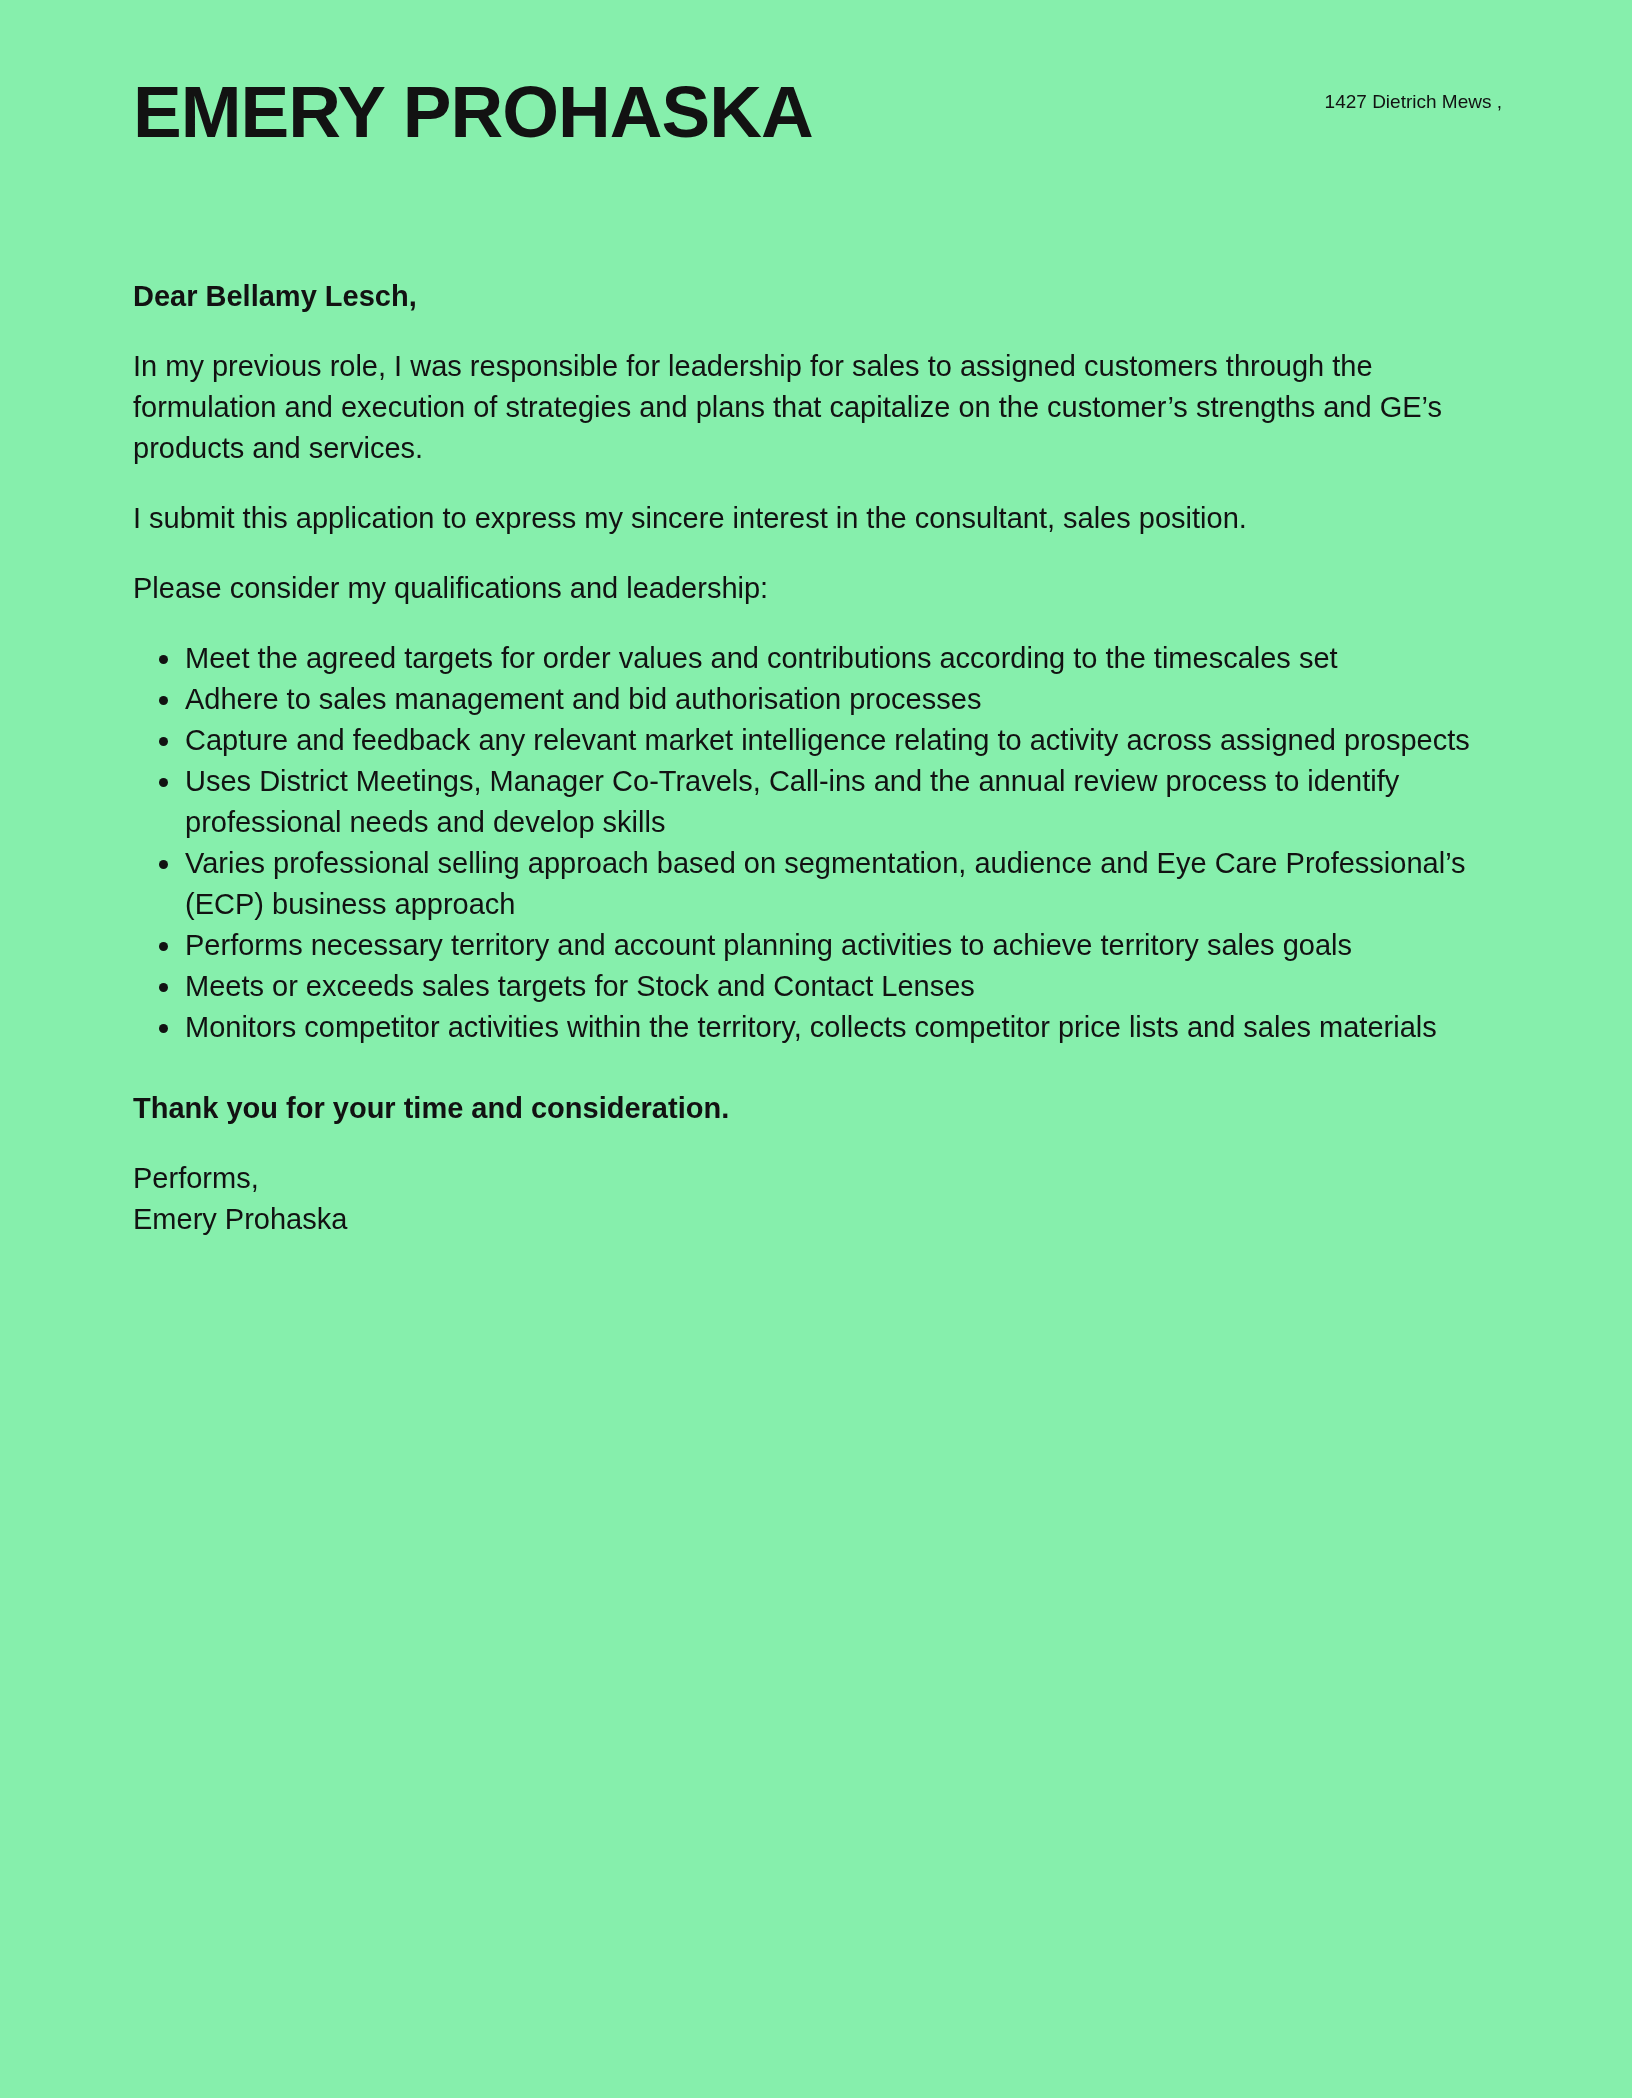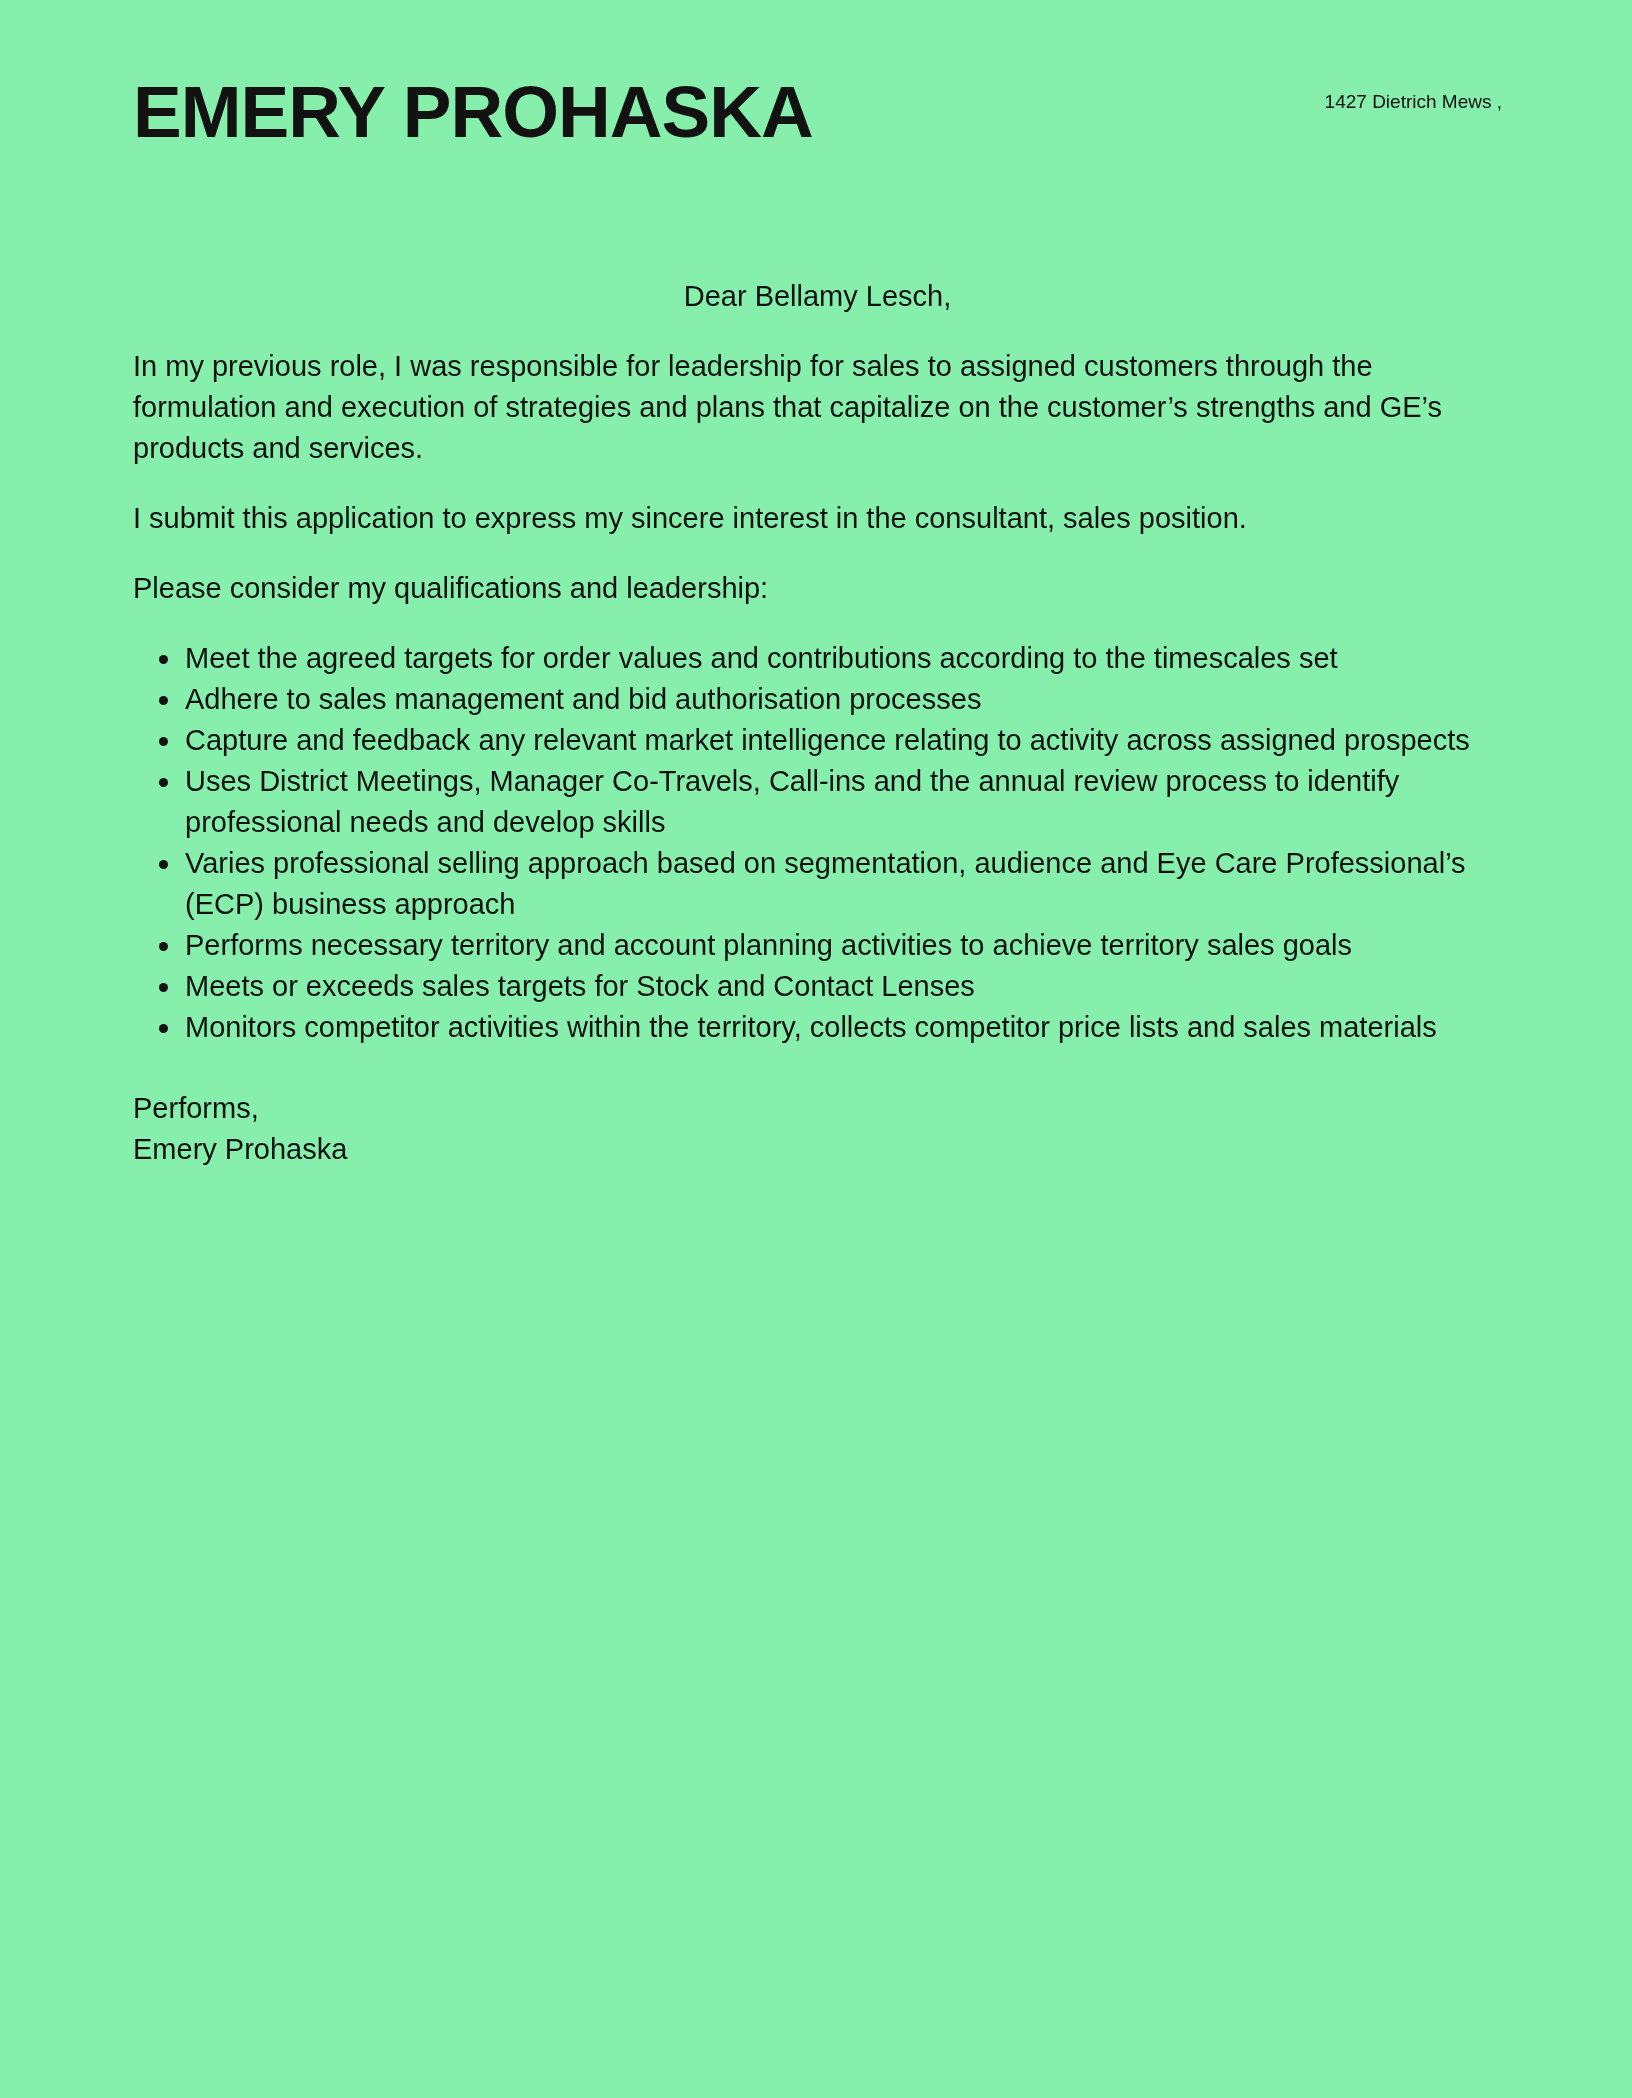--- a/index.html
+++ b/index.html
@@ -43,22 +43,21 @@
     margin-top: 128px;
     font-size: 29px;
     line-height: 41px;
     font-weight: 400;
     max-width: 1369px;
   }
   .letter-body p {
     margin: 0 0 29px 0;
   }
   .bold {
-    font-weight: 400;
-    text-align: center;
+    font-weight: 700;
   }
   ul.qual-list {
     margin: 29px 0 40px 0;
     padding: 0 0 0 50px;
     list-style: disc outside;
   }
   ul.qual-list li {
     margin: 0;
     padding-left: 2px;
   }
@@ -92,20 +91,21 @@
       <li>Meet the agreed targets for order values and contributions according to the timescales set</li>
       <li>Adhere to sales management and bid authorisation processes</li>
       <li>Capture and feedback any relevant market intelligence relating to activity across assigned prospects</li>
       <li>Uses District Meetings, Manager Co-Travels, Call-ins and the annual review process to identify professional needs and develop skills</li>
       <li>Varies professional selling approach based on segmentation, audience and Eye Care Professional’s (ECP) business approach</li>
       <li>Performs necessary territory and account planning activities to achieve territory sales goals</li>
       <li>Meets or exceeds sales targets for Stock and Contact Lenses</li>
       <li>Monitors competitor activities within the territory, collects competitor price lists and sales materials</li>
     </ul>
 
+    <p class="bold">Thank you for your time and consideration.</p>
 
     <p class="signoff">
       <span>Performs,</span><br>
       <span>Emery Prohaska</span>
     </p>
 
   </main>
 </div>
 
 </body></html>

